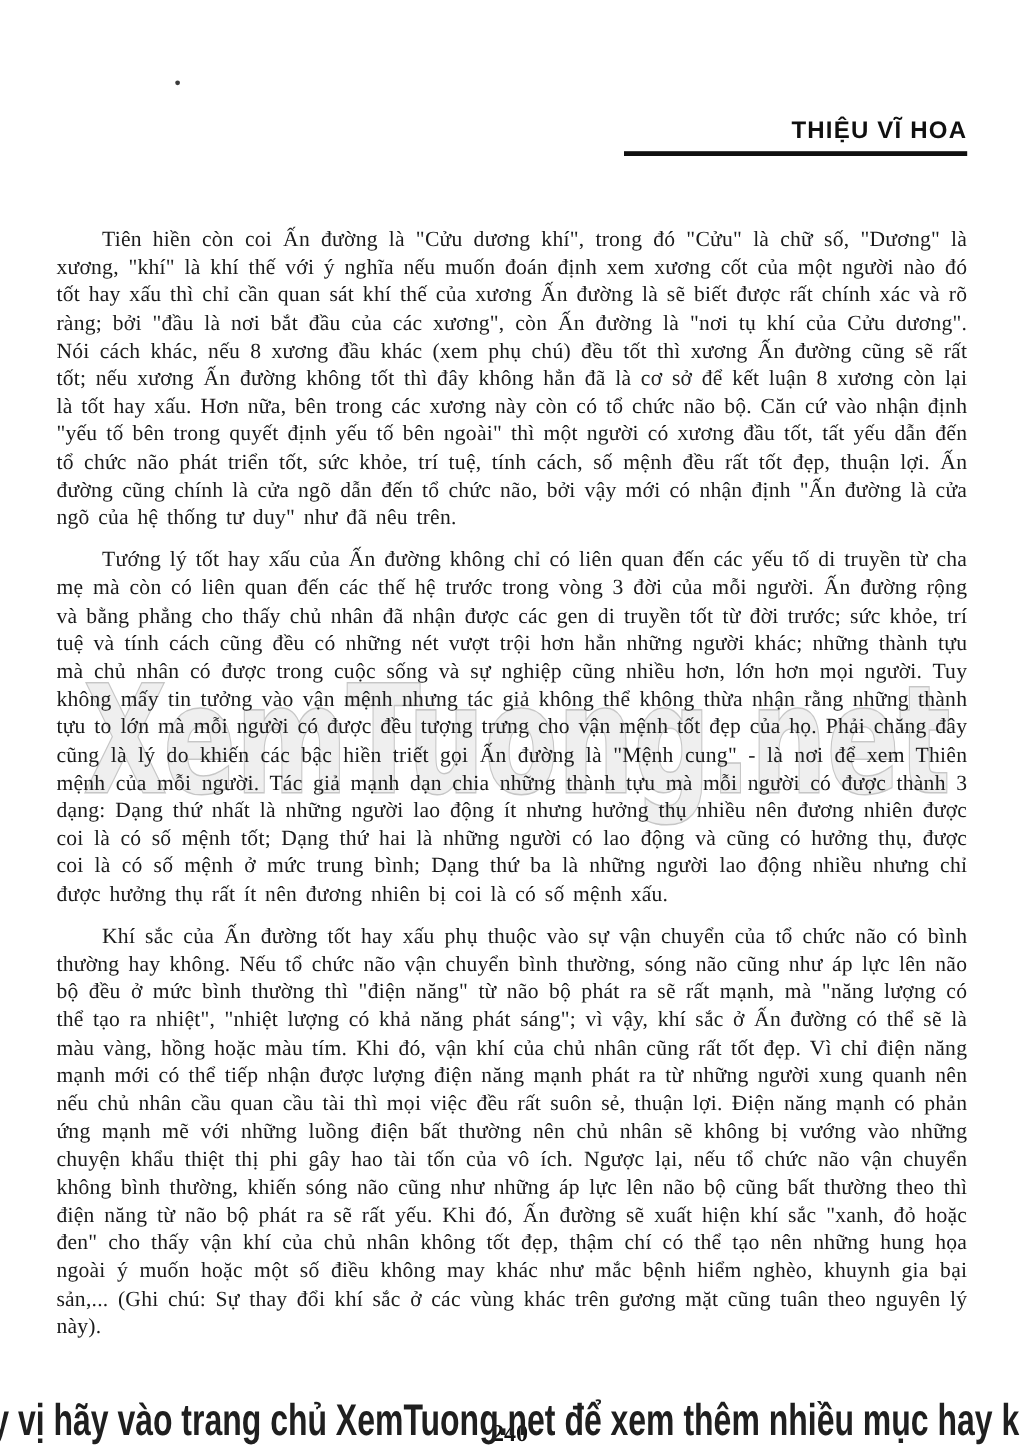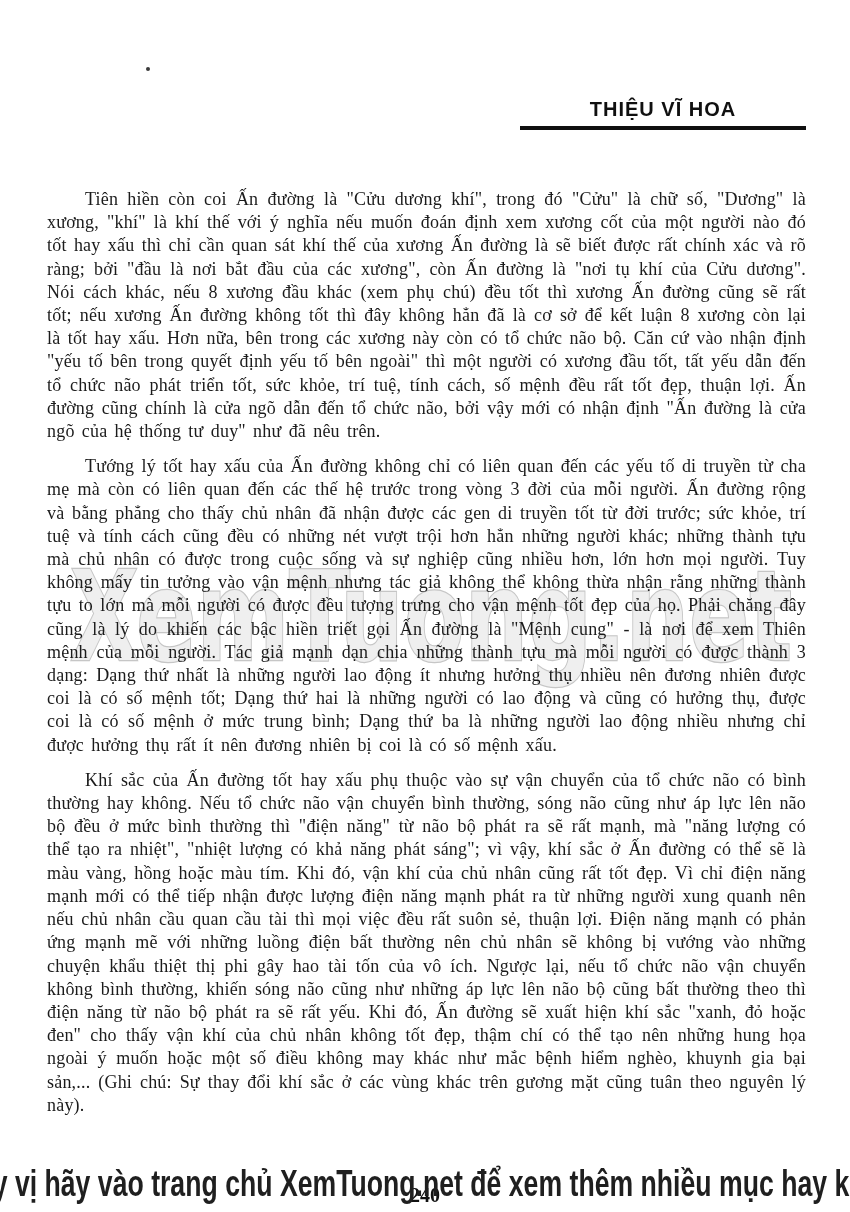--- a/index.html
+++ b/index.html
@@ -20,21 +20,21 @@
     width: 4px; height: 4px;
     border-radius: 50%;
     background: #3a3a3a;
   }
 
   
   .running-head {
     position: absolute;
     left: 520px; top: 98px;
     width: 286px;
-    text-align: center;
+    text-align: right;
     border-bottom: 4px solid #101010;
     padding-bottom: 5px;
   }
   .running-head .title {
     font-family: "Liberation Sans", sans-serif;
     font-weight: 700;
     font-size: 20px;
     letter-spacing: 1px;
     color: #101010;
     white-space: nowrap;

